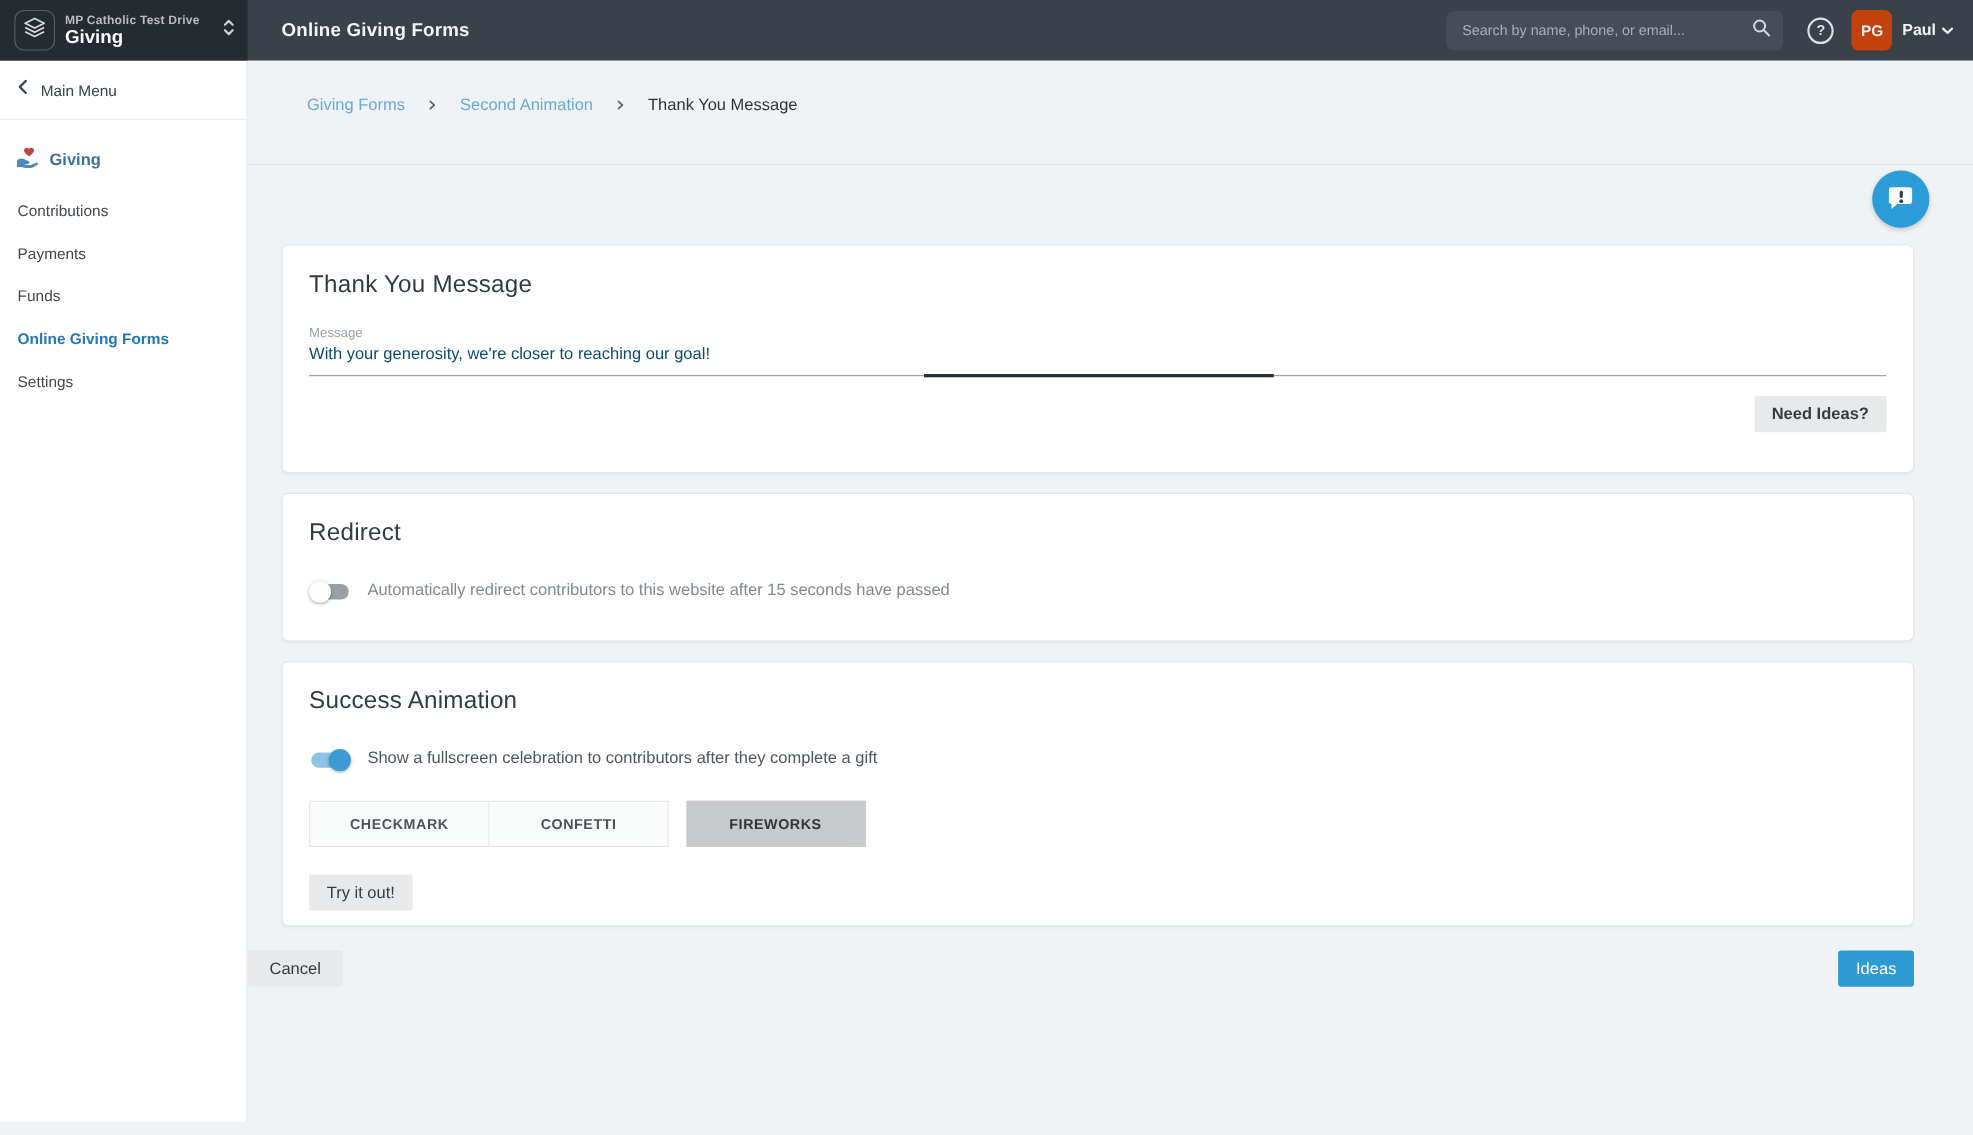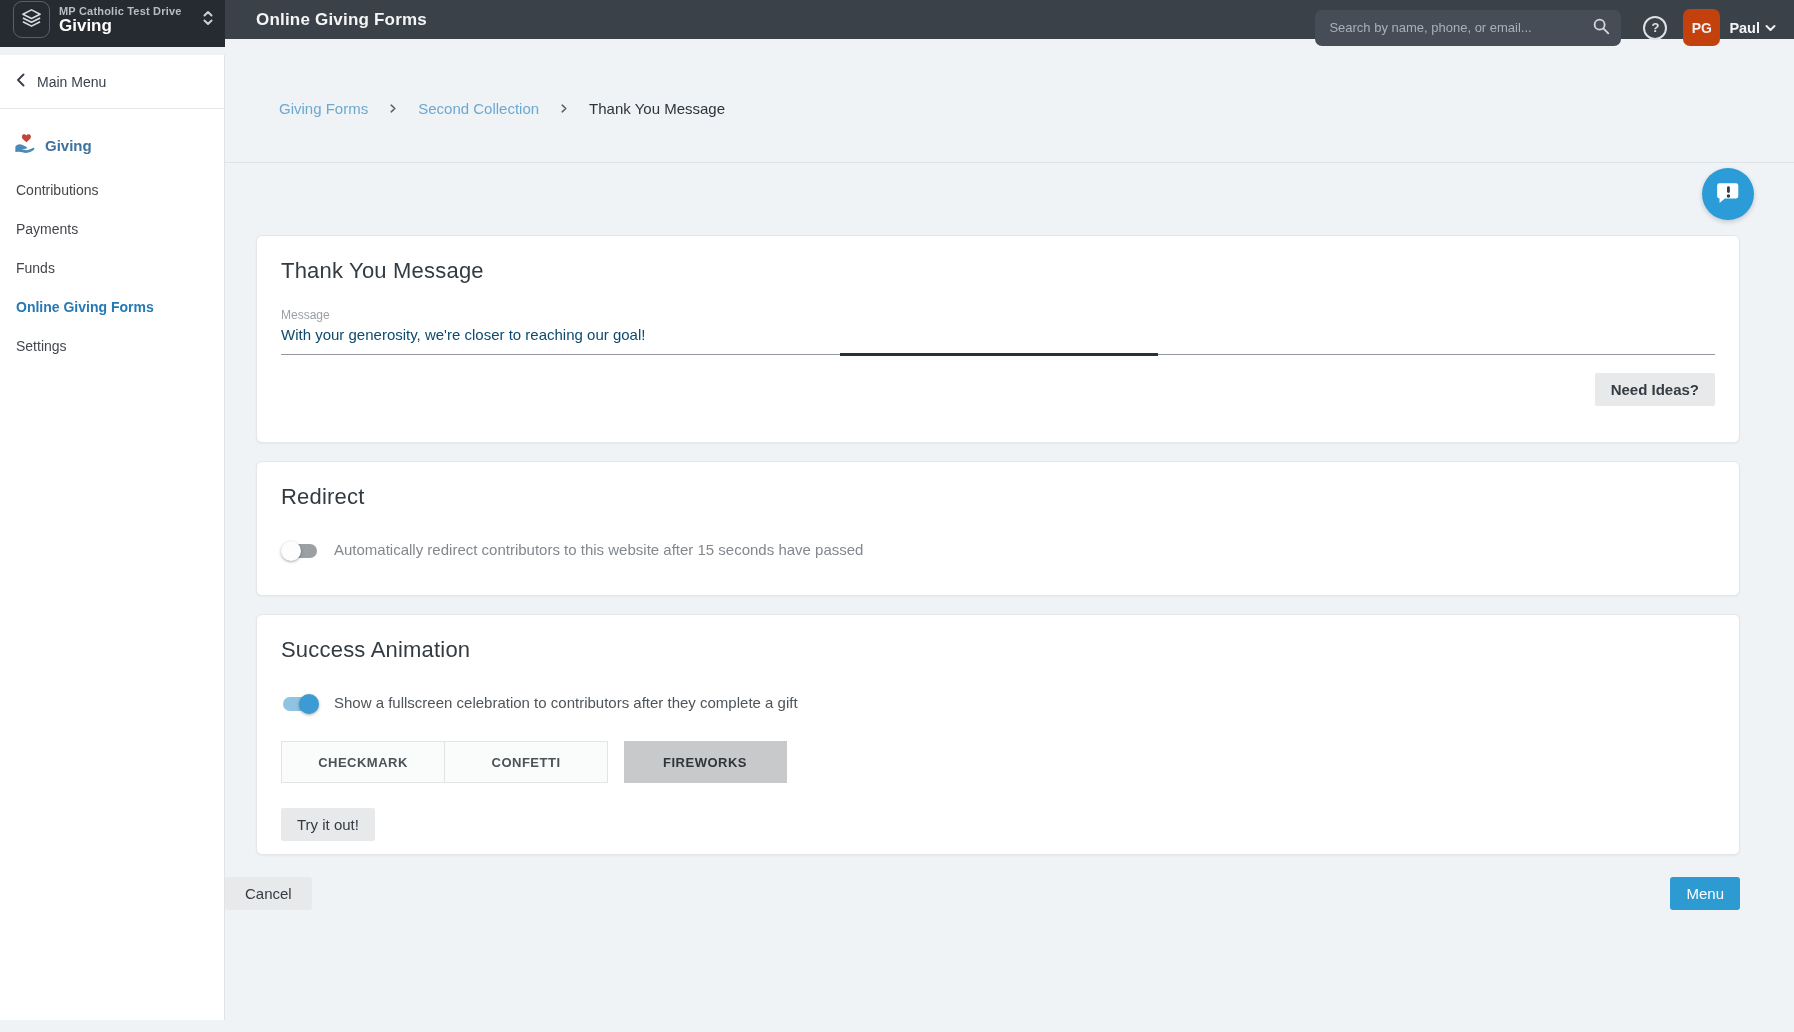--- a/index.html
+++ b/index.html
@@ -1,20 +1,20 @@
 <!DOCTYPE html>
 <html><head>
 <meta charset="utf-8">
 <style>
   * { margin:0; padding:0; box-sizing:border-box; }
   html,body { width:1794px; height:1032px; overflow:hidden; }
   body { font-family:"Liberation Sans", sans-serif; background:#eff3f6; position:relative; }
 
   
-  .topbar { position:absolute; top:0; left:0; width:1794px; height:39px; background:#3a4149; display:flex; align-items:center; z-index:5; }
+  .topbar { position:absolute; top:0; left:0; width:1794px; height:55px; background:#3a4149; display:flex; align-items:center; z-index:5; }
   .brand { width:225px; height:55px; background:#262b32; display:flex; align-items:center; padding:0 10px 0 13px; cursor:pointer; flex:none; }
   .brand-icon-box { width:37px; height:37px; border:1.5px solid #59606a; border-radius:9px; display:flex; align-items:center; justify-content:center; flex:none; }
   .brand-text { margin-left:9px; flex:1; min-width:0; }
   .brand-org { display:block; font-size:11px; font-weight:bold; color:#b9bdc3; letter-spacing:.2px; white-space:nowrap; }
   .brand-product { display:block; font-size:17px; font-weight:bold; color:#fdfdfd; line-height:18px; }
   .page-title { font-size:17px; font-weight:bold; color:#f4f5f6; margin-left:31px; letter-spacing:.2px; }
   .topbar-right { position:absolute; right:0; top:0; height:55px; display:flex; align-items:center; }
   .search-box { width:306px; height:36px; background:#464d56; border-radius:7px; display:flex; align-items:center; padding:0 10px 0 14px; }
   .search-box input { flex:1; background:transparent; border:none; outline:none; color:#fde047; font-size:13px; font-family:"Liberation Sans",sans-serif; }
   .search-box input::placeholder { color:#aab0b7; }
@@ -27,21 +27,21 @@
   .sidebar { position:absolute; top:55px; left:0; width:225px; height:965px; background:#ffffff; border-right:1px solid #dfe3e6; z-index:4; }
   .back-row { height:54px; display:flex; align-items:center; padding:0 16px; border-bottom:1px solid #e7eaec; cursor:pointer; }
   .back-label { font-size:14px; color:#39424c; margin-left:12px; }
   .nav { padding:14px 0 0 0; }
   .nav-section { display:flex; align-items:center; padding:10px 16px 12px 14px; cursor:pointer; }
   .nav-section-label { font-size:15px; font-weight:bold; color:#3e719c; margin-left:9px; }
   .nav-item { padding:9px 16px; font-size:14px; color:#43474c; cursor:pointer; line-height:18px; margin:3px 0; }
   .nav-item.active { color:#2478b4; font-weight:bold; }
 
   
-  .content { position:absolute; top:55px; left:225px; width:1569px; height:977px; }
+  .content { position:absolute; top:42px; left:225px; width:1569px; height:977px; }
   .breadcrumb-row { height:108px; display:flex; align-items:center; padding-left:54px; border-bottom:1px solid #dde2e6; }
   .crumb { font-size:15px; }
   .crumb.link { color:#6ca9cf; cursor:pointer; }
   .crumb.current { color:#2e343a; }
   .crumb-sep { margin:0 22px; display:flex; }
   .fab { position:absolute; top:113px; right:40px; width:52px; height:52px; border-radius:50%; background:#2b9cd8; border:none; display:flex; align-items:center; justify-content:center; cursor:pointer; box-shadow:0 2px 5px rgba(0,0,0,.18); }
 
   .card { background:#fff; border:1px solid #e4e7ea; border-radius:6px; box-shadow:0 1px 2px rgba(20,30,40,.05); width:1484px; margin-left:31px; padding:22px 24px 24px 24px; }
   .card-title { font-size:22px; font-weight:normal; color:#333b42; letter-spacing:.2px; }
 
@@ -159,21 +159,21 @@
 
 <main class="content">
 
   <div class="breadcrumb-row">
     <span class="crumb link">Giving Forms</span>
     <span class="crumb-sep">
       <svg width="6" height="9" viewBox="0 0 6 9" fill="none" stroke="#5a6166" stroke-width="1.6" stroke-linecap="round" stroke-linejoin="round">
           <path d="M1.2 1.2 L4.8 4.5 L1.2 7.8"></path>
         </svg>
     </span>
-    <span class="crumb link">Second Collection</span>
+    <span class="crumb link">Second Animation</span>
     <span class="crumb-sep">
       <svg width="6" height="9" viewBox="0 0 6 9" fill="none" stroke="#5a6166" stroke-width="1.6" stroke-linecap="round" stroke-linejoin="round">
           <path d="M1.2 1.2 L4.8 4.5 L1.2 7.8"></path>
         </svg>
     </span>
     <span class="crumb current">Thank You Message</span>
   </div>
 
   <button class="fab">
     <span>
@@ -225,16 +225,16 @@
       <button class="segment">CONFETTI</button>
       <button class="segment selected">FIREWORKS</button>
     </div>
     <div class="try-row">
       <button class="btn-gray normal-weight">Try it out!</button>
     </div>
   </section>
 
   <div class="footer-actions">
     <button class="btn-cancel">Cancel</button>
-    <button class="btn-save">Menu</button>
+    <button class="btn-save">Ideas</button>
   </div>
 
 </main>
 
 </body></html>

